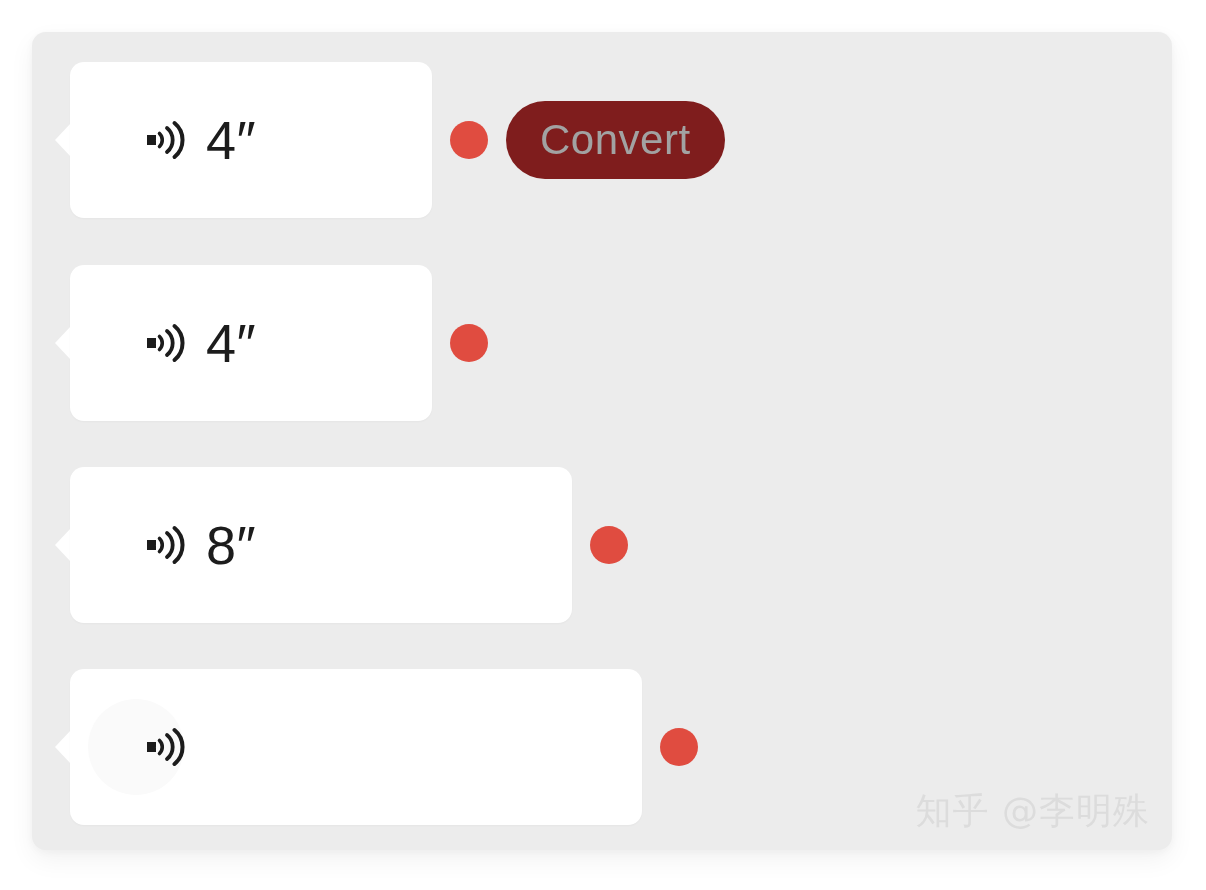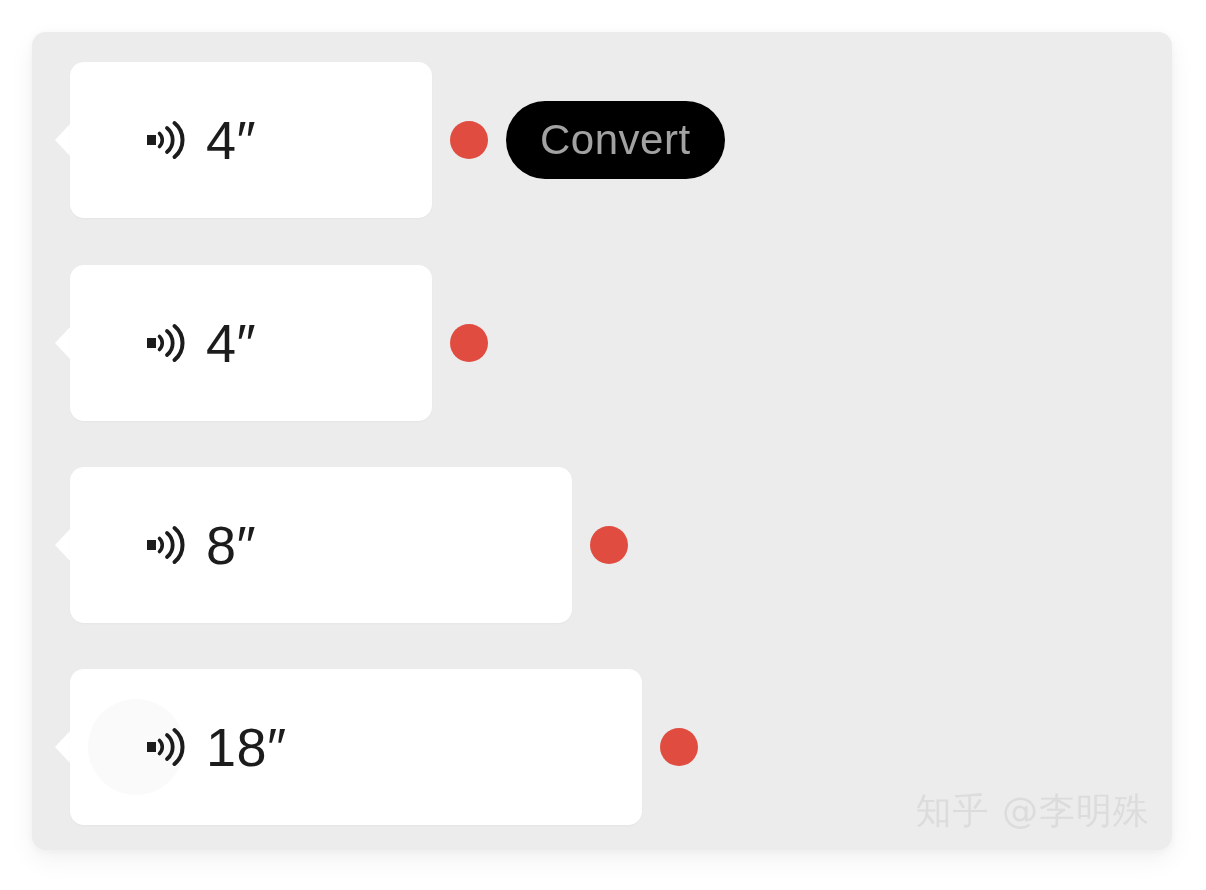--- a/index.html
+++ b/index.html
@@ -130,21 +130,21 @@
   }
 
   
   .convert-btn {
     flex: 0 0 auto;
     margin-left: 18px;
     height: 78px;
     padding: 0 34px;
     border: none;
     border-radius: 39px;
-    background: #000000;
+    background: #7f1d1d;
     color: #a2a2a2;
     font-size: 42px;
     font-family: "Liberation Sans", "DejaVu Sans", sans-serif;
     letter-spacing: 0.5px;
     display: flex;
     align-items: center;
     justify-content: center;
     cursor: pointer;
   }
 
@@ -229,21 +229,20 @@
         <div class="bubble bubble-w4">
           <span class="ripple"></span>
           <span class="speaker-icon">
             <svg viewBox="0 0 46 46" width="46" height="46" aria-hidden="true">
               <path d="M5 18 L14 18 L14 28 L5 28 Z M5 18 L14 23 L5 28 Z" fill="#1c1c1c"></path>
               <path d="M17.5 16.5 A9 9 0 0 1 17.5 29.5" stroke="#1c1c1c" stroke-width="3.6" fill="none" stroke-linecap="round"></path>
               <path d="M25 11 A15.5 15.5 0 0 1 25 35" stroke="#1c1c1c" stroke-width="3.8" fill="none" stroke-linecap="round"></path>
               <path d="M32.5 6 A22 22 0 0 1 32.5 40" stroke="#1c1c1c" stroke-width="4" fill="none" stroke-linecap="round"></path>
             </svg>
           </span>
-          <span class="duration">18″</span>
         </div>
       </div>
       <span class="unread-dot"></span>
     </div>
 
     <div id="watermark">知乎 @李明殊</div>
 
   </div>
 </div>
 

